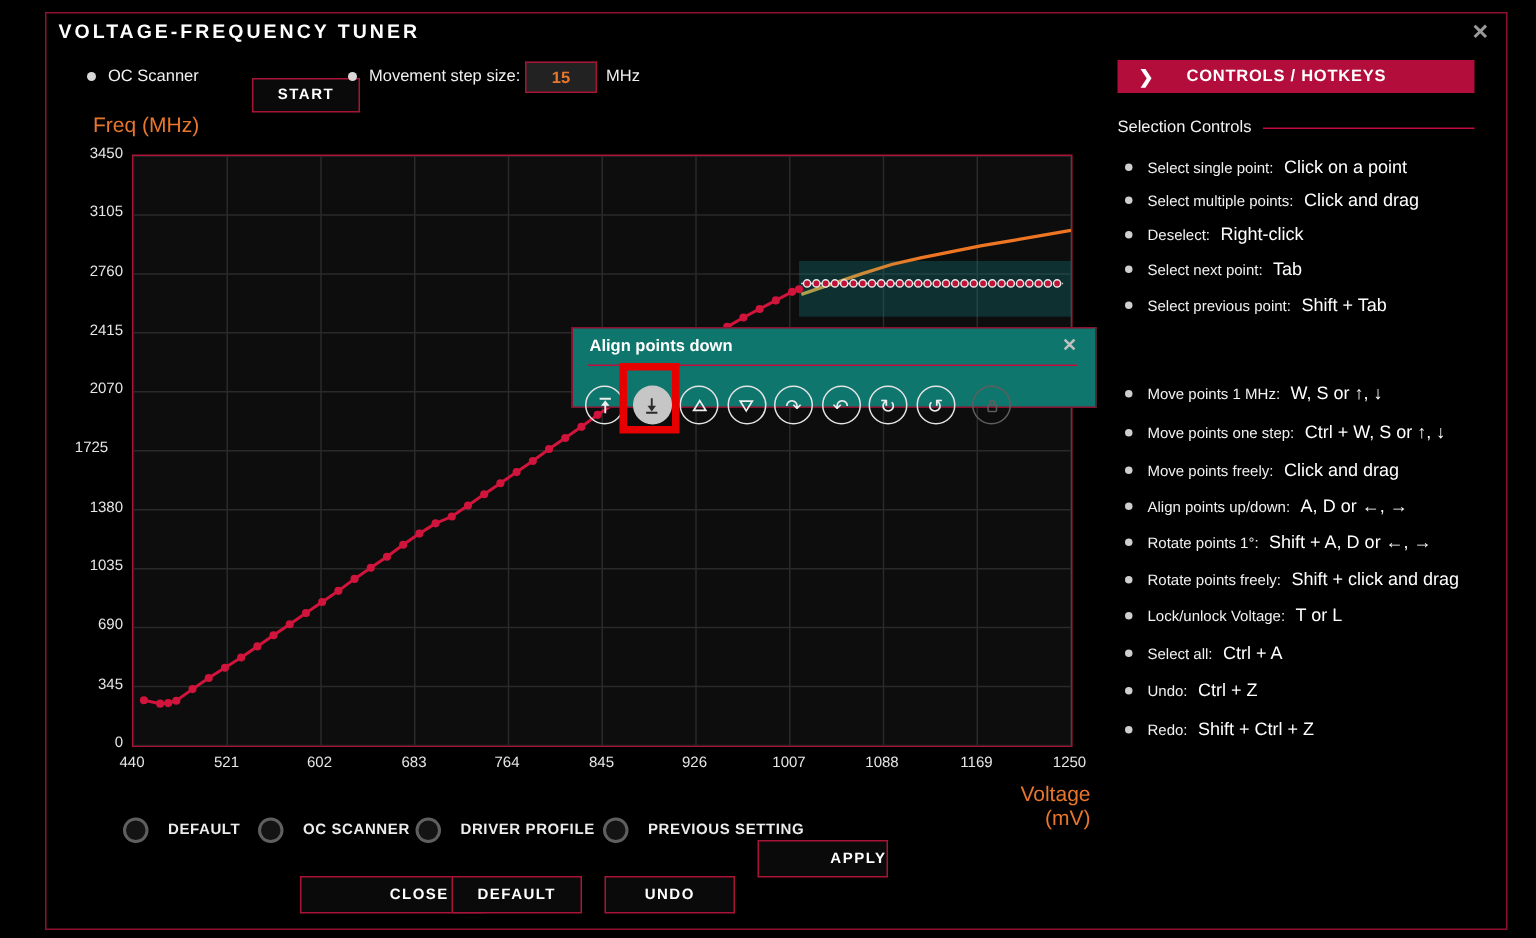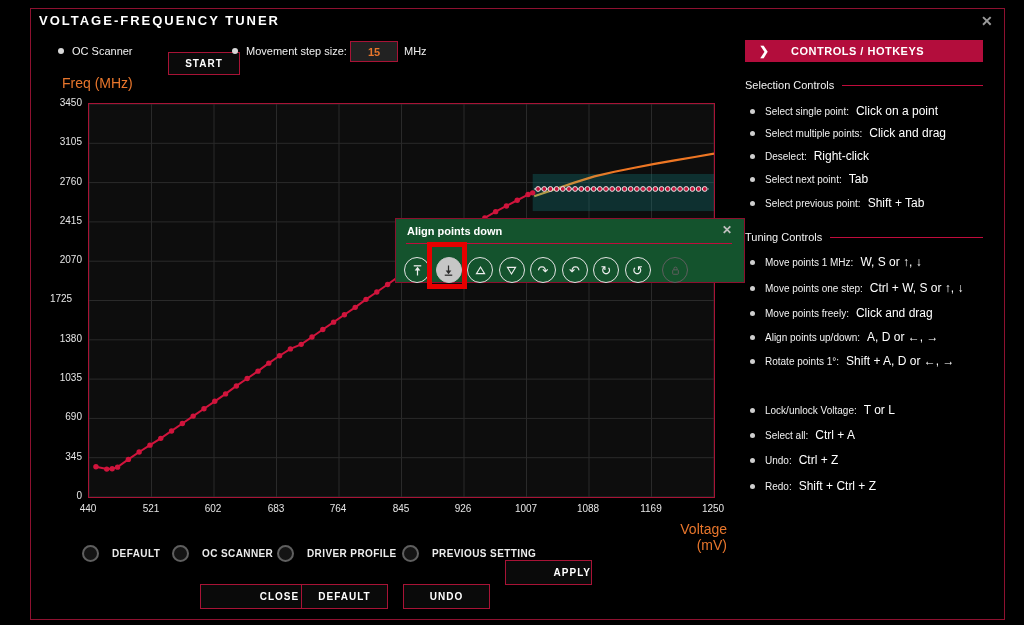--- a/index.html
+++ b/index.html
@@ -13,21 +13,21 @@
   .toplabel{font-size:11px;color:#f0f0f0;}
   .btn{border:1px solid #a81336;background:#0a0a0a;color:#fff;font-size:10px;font-weight:bold;
        letter-spacing:1px;text-align:center;cursor:pointer;font-family:"Liberation Sans",sans-serif;}
   .step-input{background:#222;border:1px solid #a81336;color:#e8762c;font-weight:bold;
        font-size:11px;text-align:center;font-family:"Liberation Sans",sans-serif;}
   .axis-title{font-size:14px;color:#e8762c;}
   .chart{left:88px;top:103px;width:625px;height:393px;background:#0d0d0d;border:1px solid #a81336;}
   .tick{font-size:10px;color:#e6e6e6;}
   .ytick{width:42px;text-align:right;}
   .xtick{width:44px;text-align:center;}
-  .popup{left:395px;top:218px;width:350px;height:65px;background:#14532d;
+  .popup{left:381px;top:218px;width:350px;height:54px;background:#0f766e;
          border:1px solid #8c0f2e;box-sizing:border-box;z-index:5;overflow:visible;}
   .popup-title{left:11px;top:6px;font-size:11px;font-weight:bold;color:#fff;}
   .popup-close{left:326px;top:4px;color:#c0c0c0;font-size:12px;font-weight:bold;cursor:pointer;}
   .popup-line{left:10px;top:24px;width:326px;height:1px;background:#c00c3c;}
   .icon-btn{width:26px;height:26px;border-radius:50%;border:1.5px solid #e4e4e4;box-sizing:border-box;
          display:flex;align-items:center;justify-content:center;cursor:pointer;background:transparent;
          color:#eee;font-size:13px;line-height:1;}
   .icon-btn.active{background:#c6c6c6;border-color:#c6c6c6;color:#2b2b2b;}
   .icon-btn.disabled{border-color:#5e5e5e;color:#5e5e5e;cursor:default;}
   .hl-box{left:31px;top:23px;width:40px;height:47px;border:5px solid #e60000;box-sizing:border-box;z-index:6;}
@@ -285,24 +285,20 @@
       <span class="hk-dot"></span>
       <span class="hk-label">Select next point:</span>
       <span class="hk-keys">Tab</span>
     </div>
   <div class="abs hk-item" style="left:750px;top:196px;">
       <span class="hk-dot"></span>
       <span class="hk-label">Select previous point:</span>
       <span class="hk-keys">Shift + Tab</span>
     </div>
 
-  <div class="abs sec-head" style="left:745px;top:231px;">
-    <span class="sec-title">Tuning Controls</span>
-    <span class="sec-line"></span>
-  </div>
 
   <div class="abs hk-item" style="left:750px;top:255px;">
       <span class="hk-dot"></span>
       <span class="hk-label">Move points 1 MHz:</span>
       <span class="hk-keys">W, S or ↑, ↓</span>
     </div>
   <div class="abs hk-item" style="left:750px;top:281px;">
       <span class="hk-dot"></span>
       <span class="hk-label">Move points one step:</span>
       <span class="hk-keys">Ctrl + W, S or ↑, ↓</span>
@@ -314,20 +310,25 @@
     </div>
   <div class="abs hk-item" style="left:750px;top:330px;">
       <span class="hk-dot"></span>
       <span class="hk-label">Align points up/down:</span>
       <span class="hk-keys">A, D or ←, →</span>
     </div>
   <div class="abs hk-item" style="left:750px;top:354px;">
       <span class="hk-dot"></span>
       <span class="hk-label">Rotate points 1°:</span>
       <span class="hk-keys">Shift + A, D or ←, →</span>
+    </div>
+  <div class="abs hk-item" style="left:750px;top:379px;">
+      <span class="hk-dot"></span>
+      <span class="hk-label">Rotate points freely:</span>
+      <span class="hk-keys">Shift + click and drag</span>
     </div>
   <div class="abs hk-item" style="left:750px;top:403px;">
       <span class="hk-dot"></span>
       <span class="hk-label">Lock/unlock Voltage:</span>
       <span class="hk-keys">T or L</span>
     </div>
   <div class="abs hk-item" style="left:750px;top:428px;">
       <span class="hk-dot"></span>
       <span class="hk-label">Select all:</span>
       <span class="hk-keys">Ctrl + A</span>

